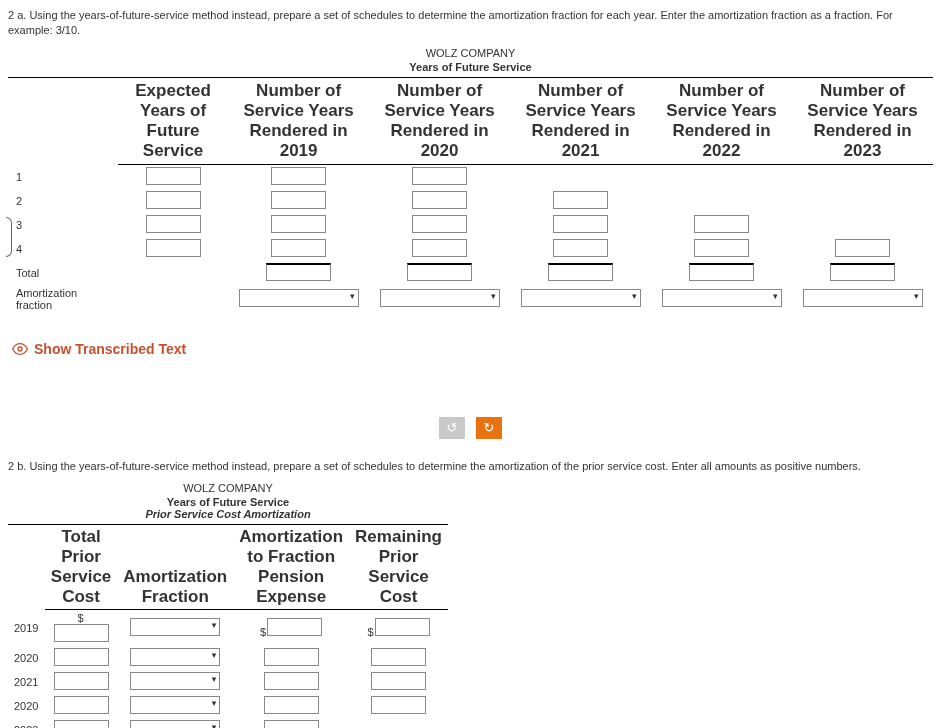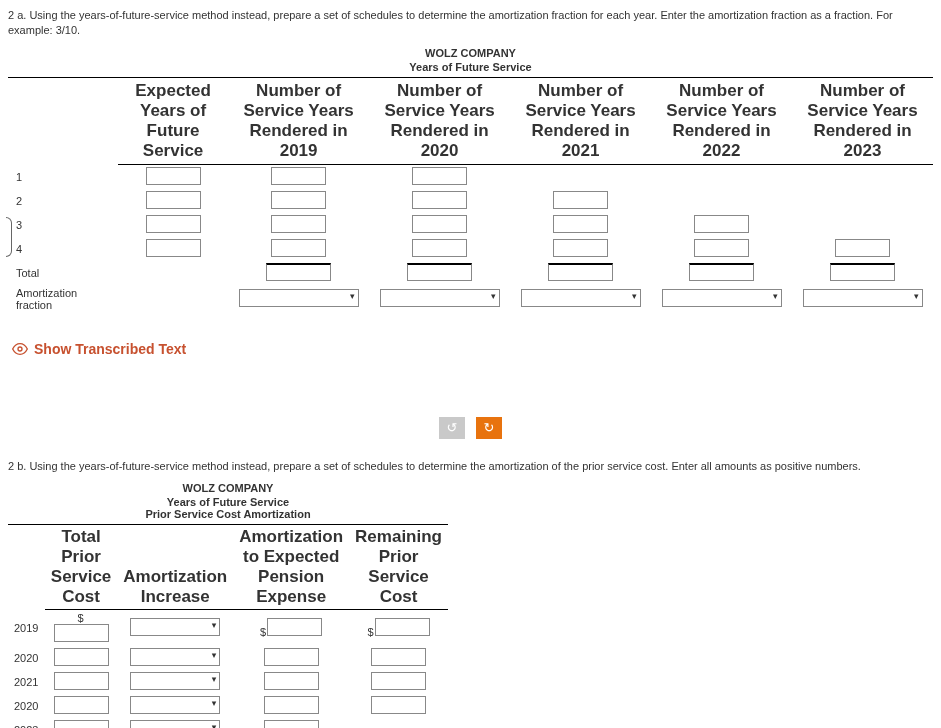--- a/index.html
+++ b/index.html
@@ -1,18 +1,18 @@
 <!DOCTYPE html>
 <html><head>
   <meta charset="utf-8">
   <style>
     * { box-sizing: border-box; margin: 0; padding: 0; }
     body { font-family: Arial, sans-serif; font-size: 11px; color: #333; padding: 8px; width: 941px; }
     .question { margin-bottom: 6px; line-height: 1.4; }
-    .company-header { text-align: center; font-weight: bold; margin: 8px 0 2px 0; }
+    .company-header { text-align: center; font-weight: normal; margin: 8px 0 2px 0; }
     .table-wrap { border-top: 1px solid #000; margin-top: 4px; }
     table { border-collapse: collapse; width: 100%; }
     th { font-weight: bold; padding: 3px 4px; font-size: 17px; text-align: center; border-bottom: 1px solid #000; vertical-align: bottom; margin-top: 12px; }
     td { padding: 2px 4px; text-align: center; font-size: 11px; }
     td.rowlabel { text-align: left; padding-left: 8px; }
     .inp { width: 55px; height: 18px; border: 1px solid #888; display: inline-block; background: #fff; }
     .inp-total { width: 65px; height: 18px; border: 1px solid #888; border-top: 2px solid #000; display: inline-block; background:#fff; }
     .sel { width: 120px; height: 18px; border: 1px solid #888; display: inline-block; background: #fff; position: relative; }
     .sel::after { content: "▾"; position: absolute; right: 3px; top: 1px; font-size: 9px; color: #333; }
     .tab-marker { position: absolute; left: -2px; width: 6px; height: 40px; border: 1px solid #666; border-radius: 0 6px 6px 0; border-left: none; }
@@ -124,31 +124,31 @@
   <span class="btn btn-gray">↺</span>
   <span class="btn btn-orange">↻</span>
 </div>
 
 <div class="question">2 b. Using the years-of-future-service method instead, prepare a set of schedules to determine the amortization of the prior service cost. Enter all amounts as positive numbers.</div>
 
 <div style="width:440px">
 <div>
   <div class="company-header">WOLZ COMPANY</div>
   <div class="company-header" style="font-weight:bold;margin:0;">Years of Future Service</div>
-  <div class="company-header" style="font-weight:bold;margin:0 0 2px 0;">Prior Service Cost Amortization</div>
+  <div class="company-header" style="font-weight:bold;margin:0 0 2px 0;font-style:italic;">Prior Service Cost Amortization</div>
 </div>
 
 <div class="table-wrap second-table">
 <table>
   <thead>
     <tr>
       <th style="border-bottom:none;width:42px;"></th>
       <th><span>Total</span><br><span>Prior Service</span><br><span>Cost</span></th>
-      <th><br><span>Amortization</span><br><span>Increase</span></th>
-      <th><span>Amortization</span><br><span>to Expected</span><br><span>Pension Expense</span></th>
+      <th><br><span>Amortization</span><br><span>Fraction</span></th>
+      <th><span>Amortization</span><br><span>to Fraction</span><br><span>Pension Expense</span></th>
       <th><span>Remaining</span><br><span>Prior Service</span><br><span>Cost</span></th>
     </tr>
   </thead>
   <tbody>
     <tr>
       <td class="rowlabel">2019</td>
       <td><span class="dollar">$</span><span class="inp"></span></td>
       <td><span class="sel" style="width:90px;"></span></td>
       <td><span class="dollar">$</span><span class="inp"></span></td>
       <td><span class="dollar">$</span><span class="inp"></span></td>

